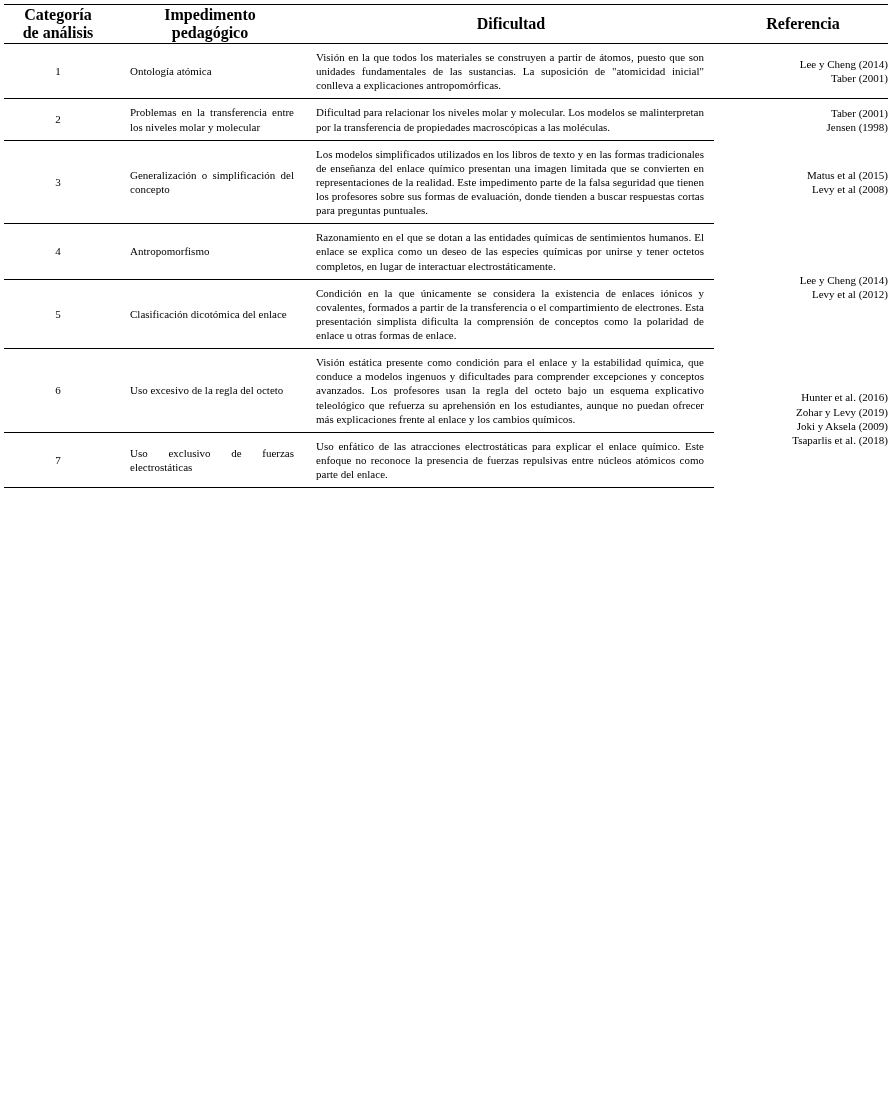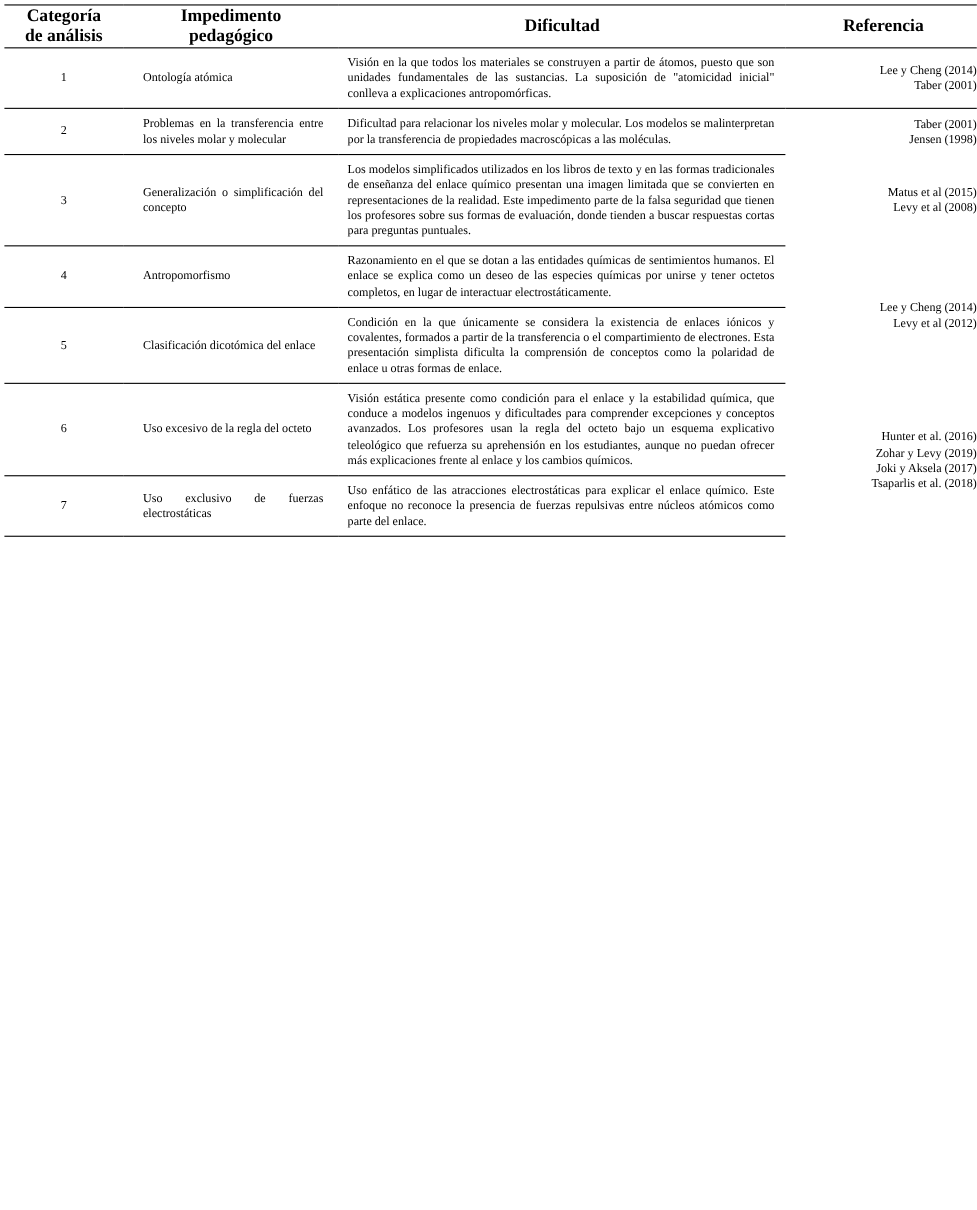--- a/index.html
+++ b/index.html
@@ -229,21 +229,21 @@
         <td class="ruled"></td>
       </tr>
 
       <tr>
         <td class="cat">6</td>
         <td class="imp">Uso excesivo de la regla del octeto</td>
         <td class="sig">Visión estática presente como condición para el enlace y la estabilidad química, que conduce a modelos ingenuos y dificultades para comprender excepciones y conceptos avanzados. Los profesores usan la regla del octeto bajo un esquema explicativo teleológico que refuerza su aprehensión en los estudiantes, aunque no puedan ofrecer más explicaciones frente al enlace y los cambios químicos.</td>
         <td class="ref ref-mid" rowspan="4">
           <div>Hunter et al. (2016)</div>
           <div>Zohar y Levy (2019)</div>
-          <div>Joki y Aksela (2017)</div>
+          <div>Joki y Aksela (2009)</div>
           <div>Tsaparlis et al. (2018)</div>
         </td>
       </tr>
       <tr class="sep-part">
         <td class="ruled"></td>
         <td class="ruled"></td>
         <td class="ruled"></td>
       </tr>
 
       <tr>

